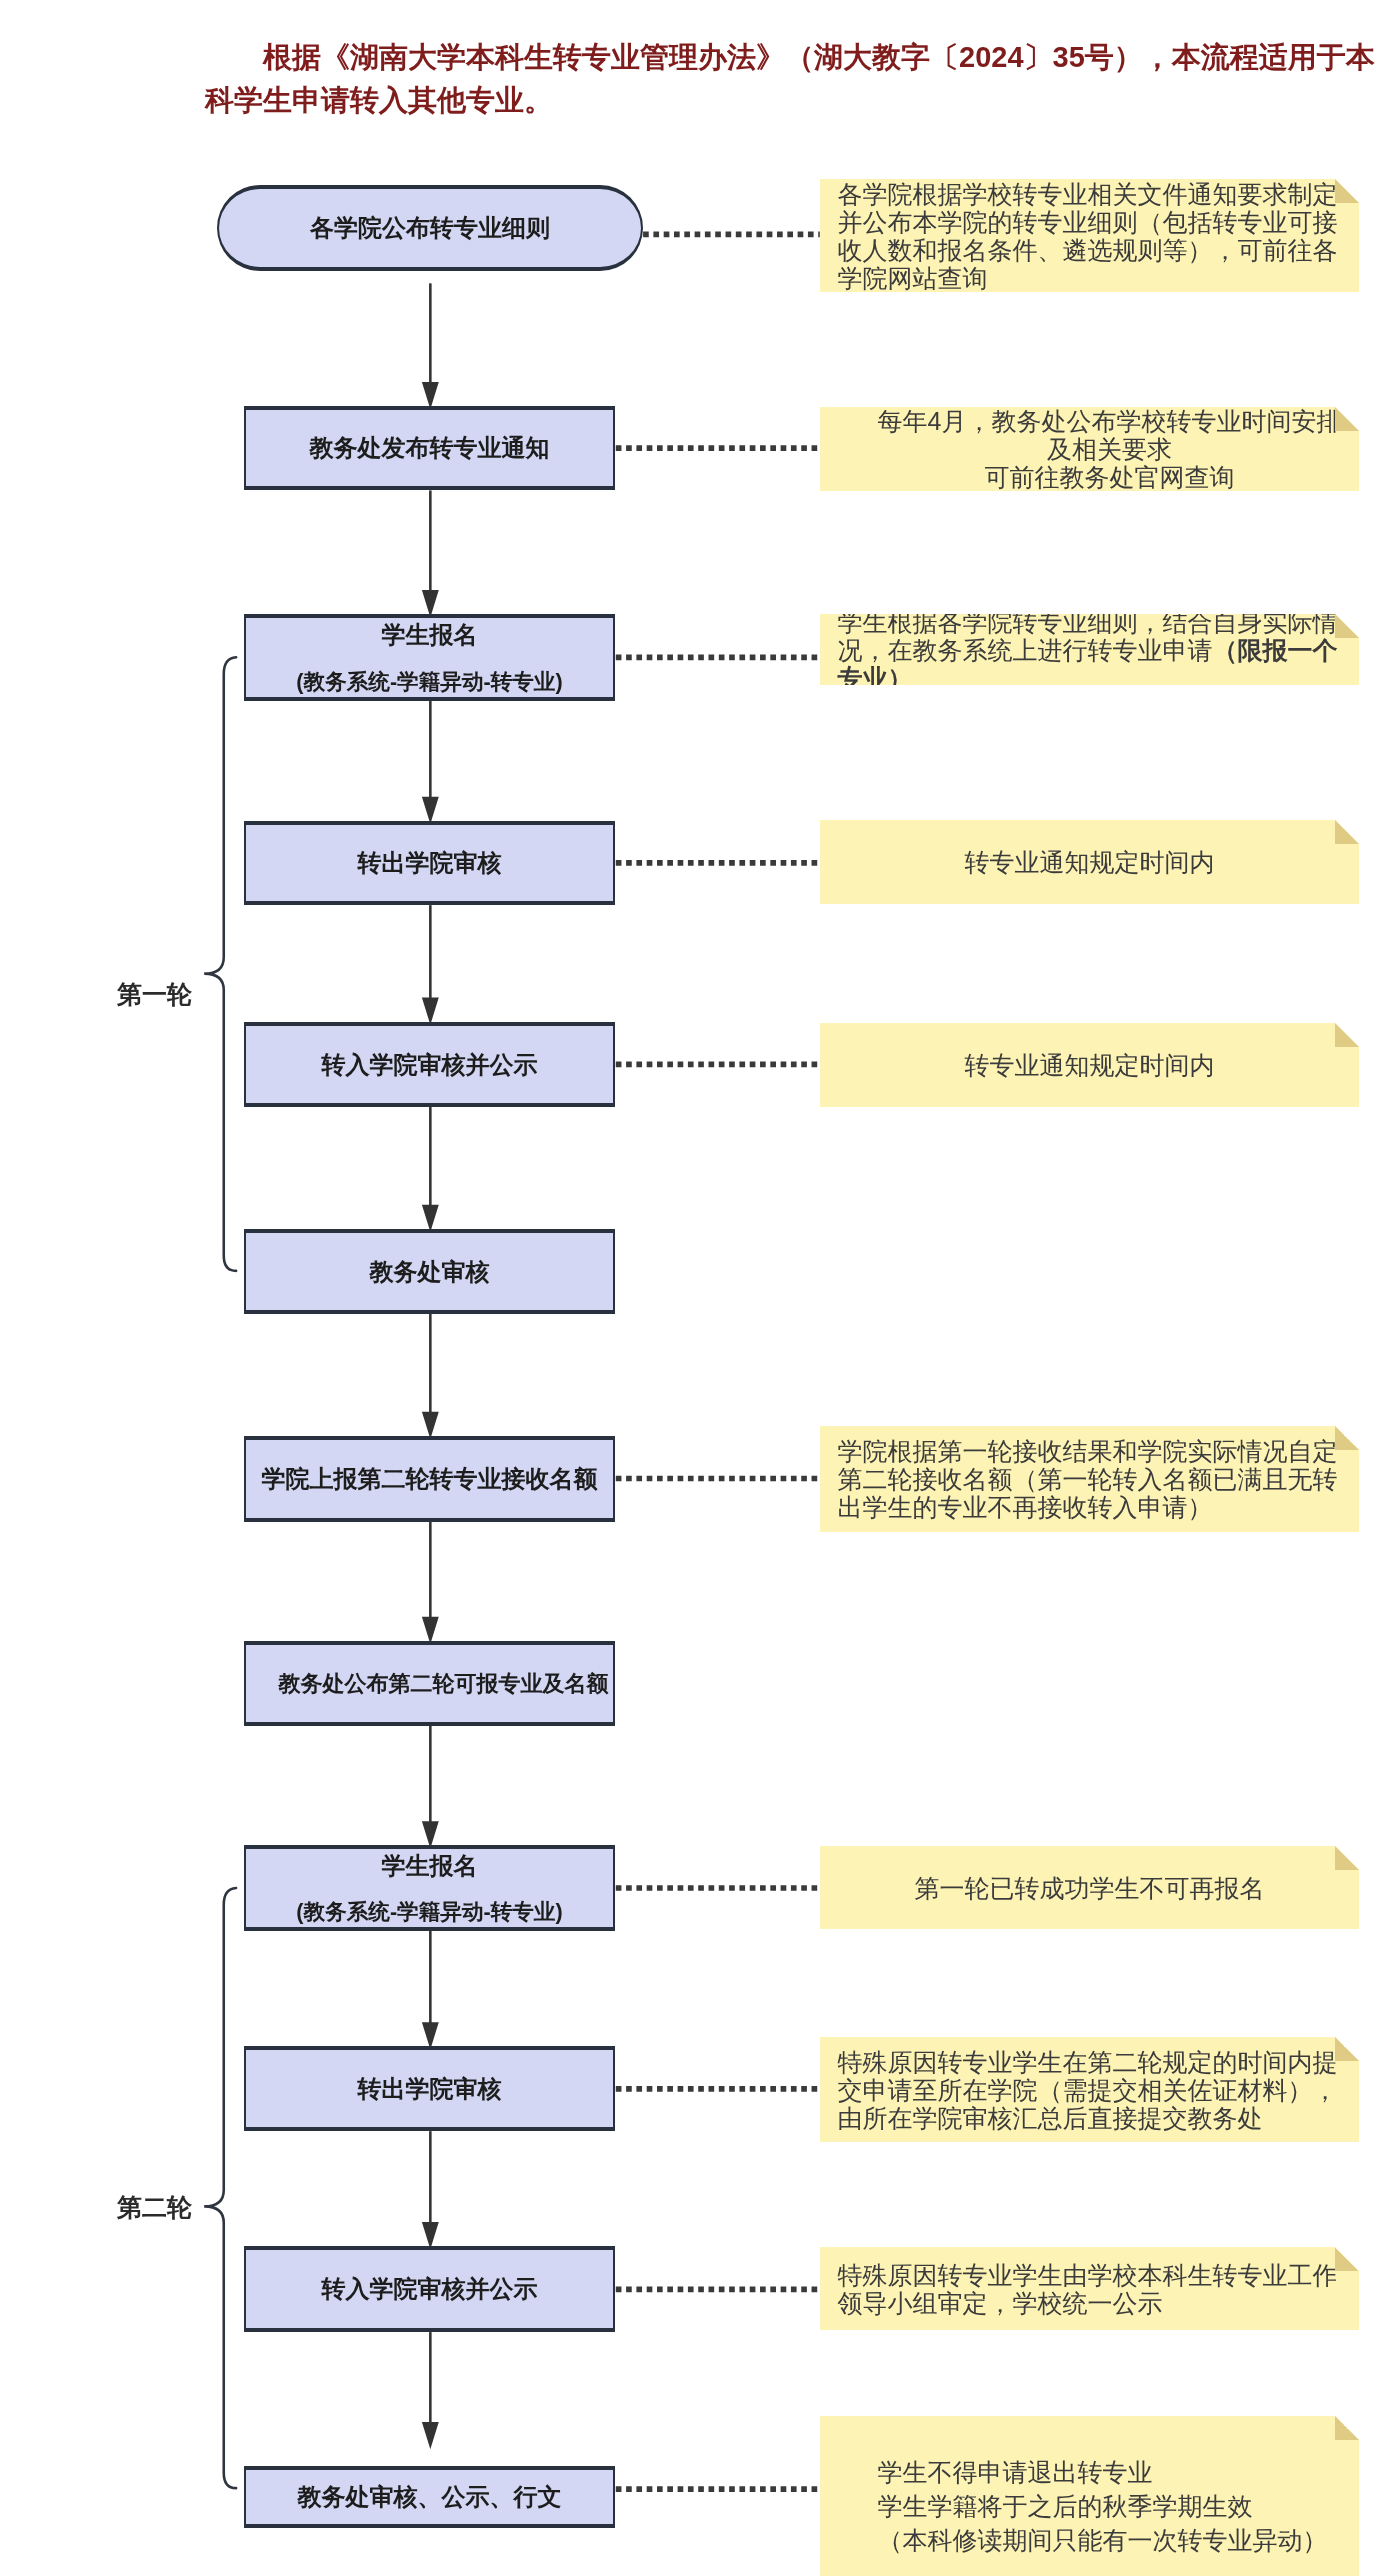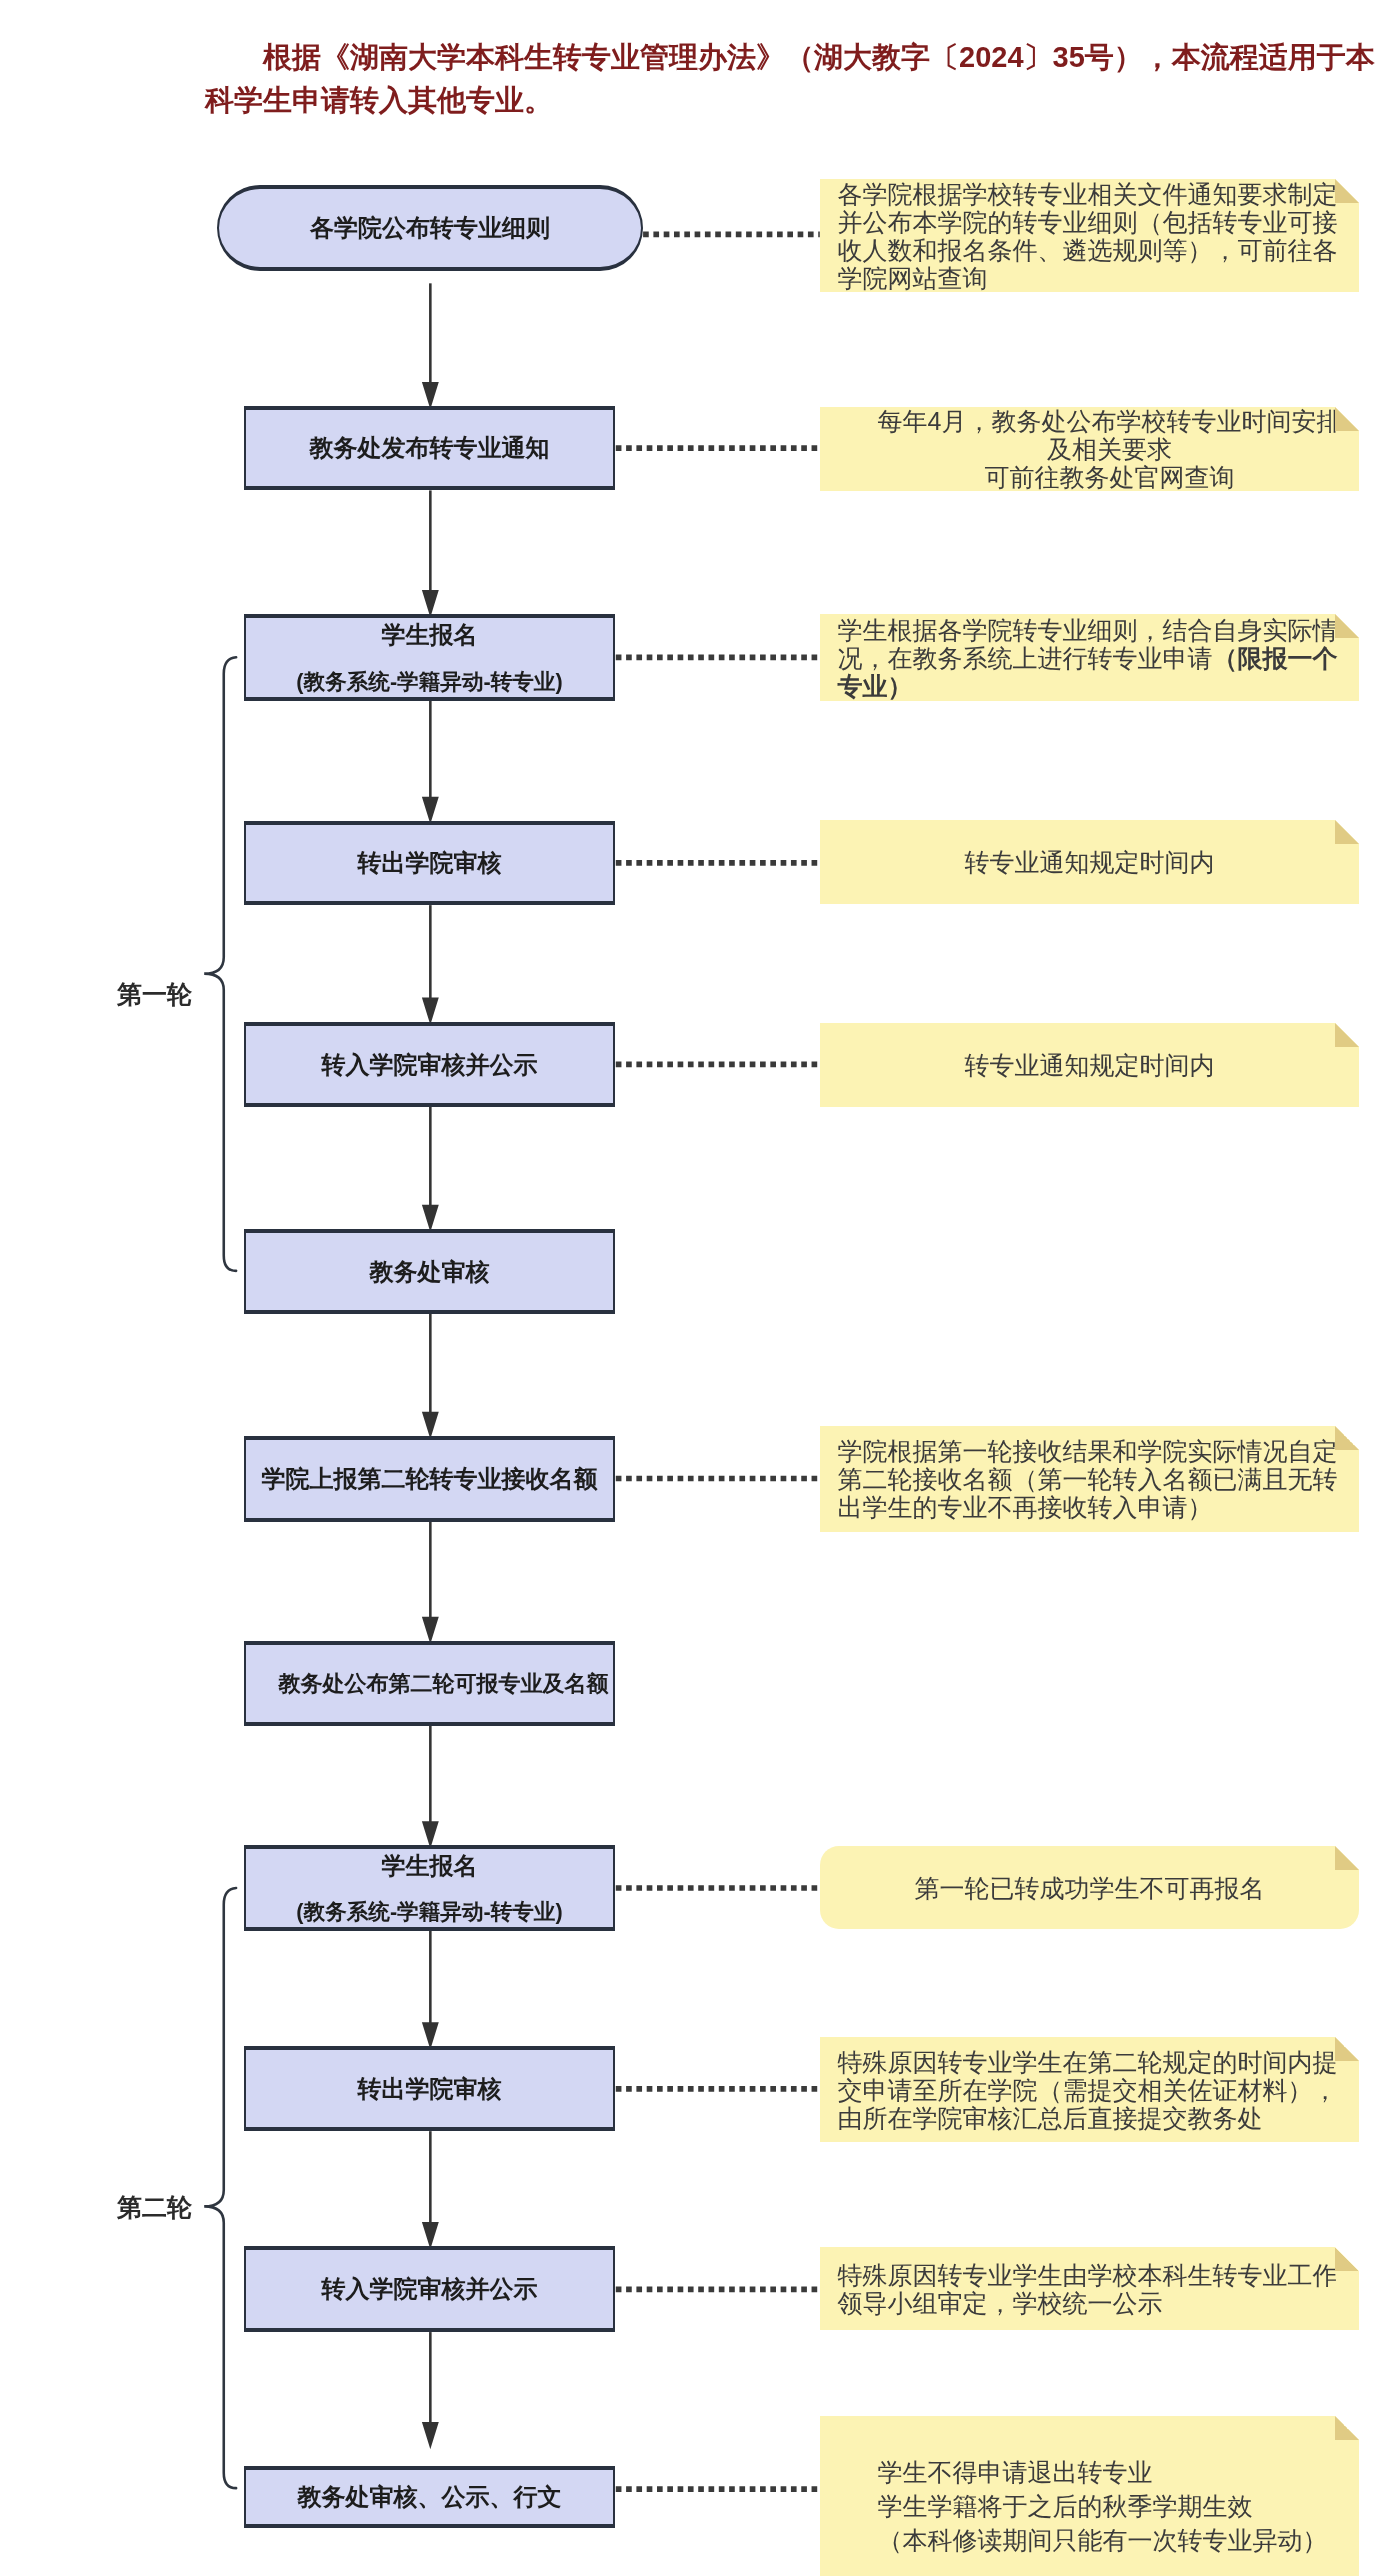--- a/index.html
+++ b/index.html
@@ -125,33 +125,33 @@
     <span>教务处审核、公示、行文</span>
   </div>
 
   <div class="note" style="top:179px;height:113px;">
     <span>各学院根据学校转专业相关文件通知要求制定并公布本学院的转专业细则（包括转专业可接收人数和报名条件、遴选规则等），可前往各学院网站查询</span>
   </div>
   <div class="note center" style="top:407px;height:84px;">
     <span class="pre">每年4月，教务处公布学校转专业时间安排及相关要求
 可前往教务处官网查询</span>
   </div>
-  <div class="note" style="top:614px;height:87px;justify-content:center;">
+  <div class="note" style="top:614px;height:71px;justify-content:center;">
     <span><span>学生根据各学院转专业细则，结合自身实际情况，在教务系统上进行转专业申请</span><b>（限报一个专业）</b></span>
   </div>
   <div class="note center" style="top:820px;height:84px;">
     <span>转专业通知规定时间内</span>
   </div>
   <div class="note center" style="top:1023px;height:84px;">
     <span>转专业通知规定时间内</span>
   </div>
   <div class="note" style="top:1426px;height:106px;">
     <span>学院根据第一轮接收结果和学院实际情况自定第二轮接收名额（第一轮转入名额已满且无转出学生的专业不再接收转入申请）</span>
   </div>
-  <div class="note center" style="top:1846px;height:83px;border-radius:19px;">
+  <div class="note center" style="top:1846px;height:83px;">
     <span>第一轮已转成功学生不可再报名</span>
   </div>
   <div class="note" style="top:2037px;height:105px;">
     <span>特殊原因转专业学生在第二轮规定的时间内提交申请至所在学院（需提交相关佐证材料），由所在学院审核汇总后直接提交教务处</span>
   </div>
   <div class="note" style="top:2247px;height:83px;">
     <span>特殊原因转专业学生由学校本科生转专业工作领导小组审定，学校统一公示</span>
   </div>
   <div class="note" style="top:2416px;height:179px;">
     <span class="pre spread">学生不得申请退出转专业

